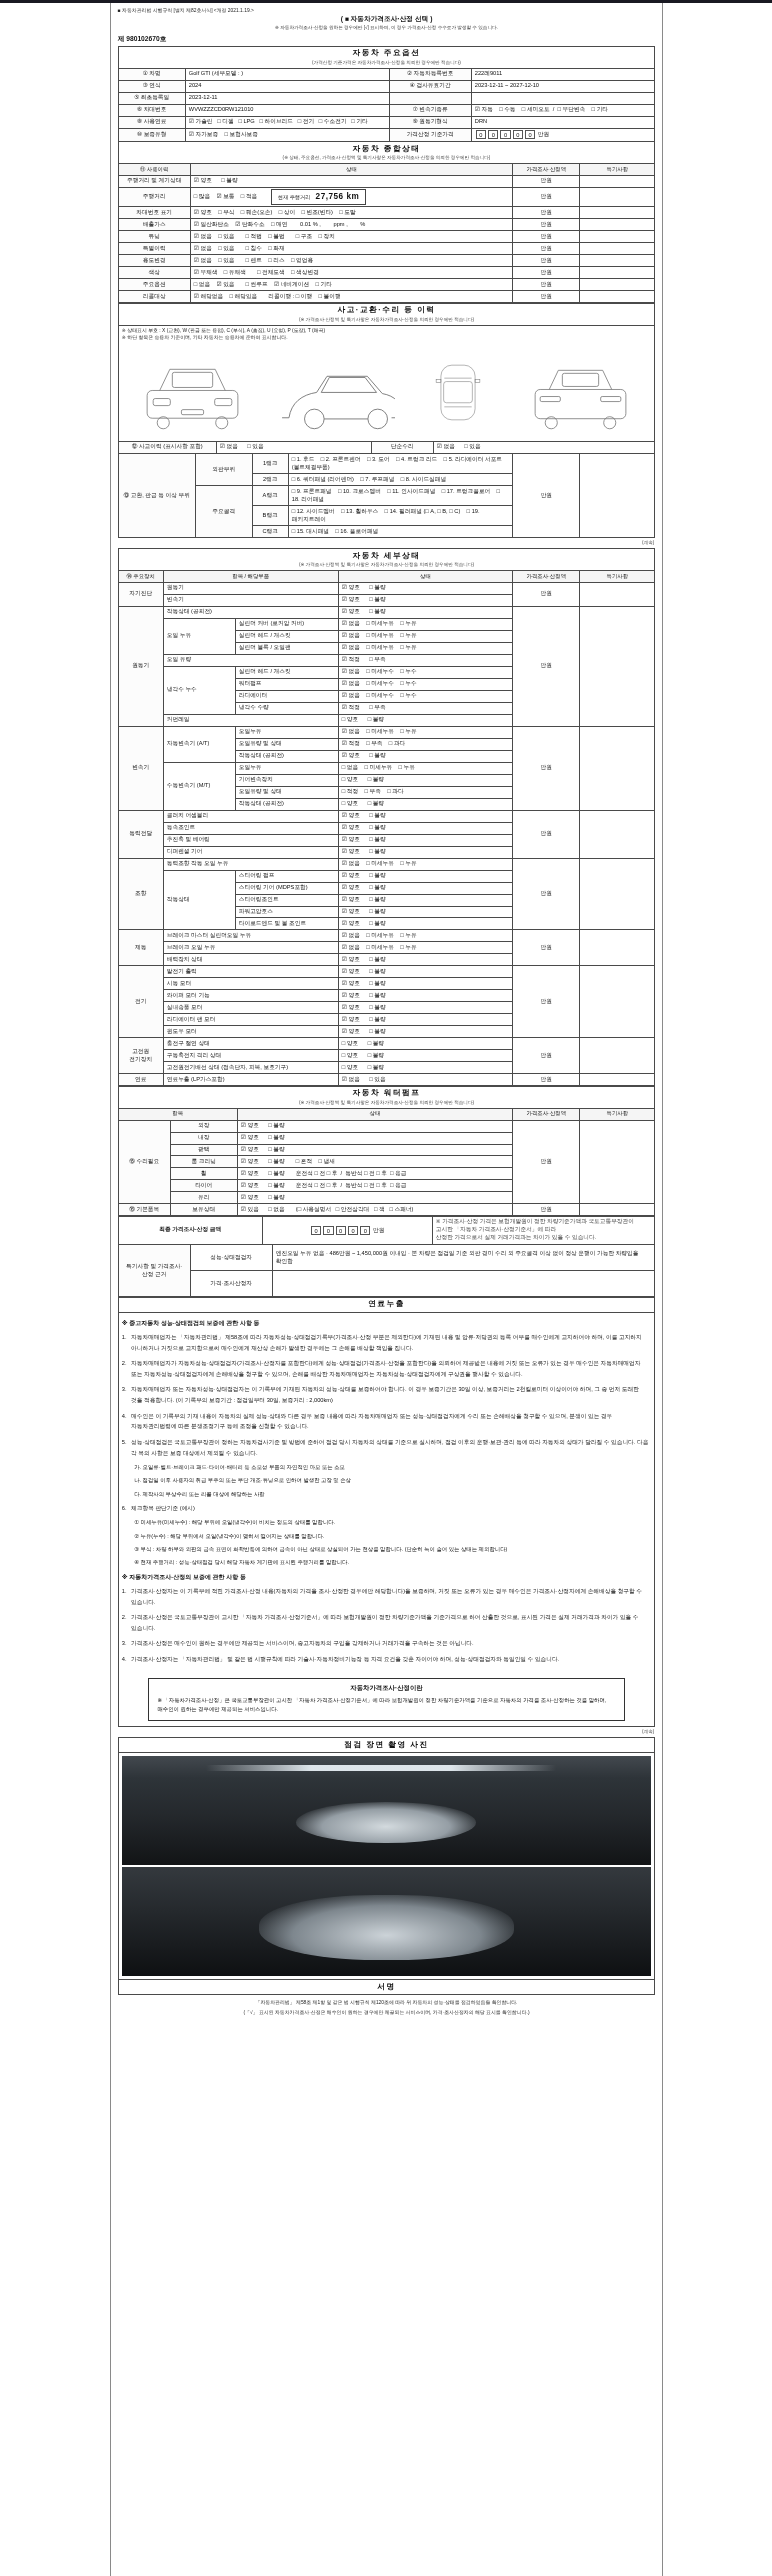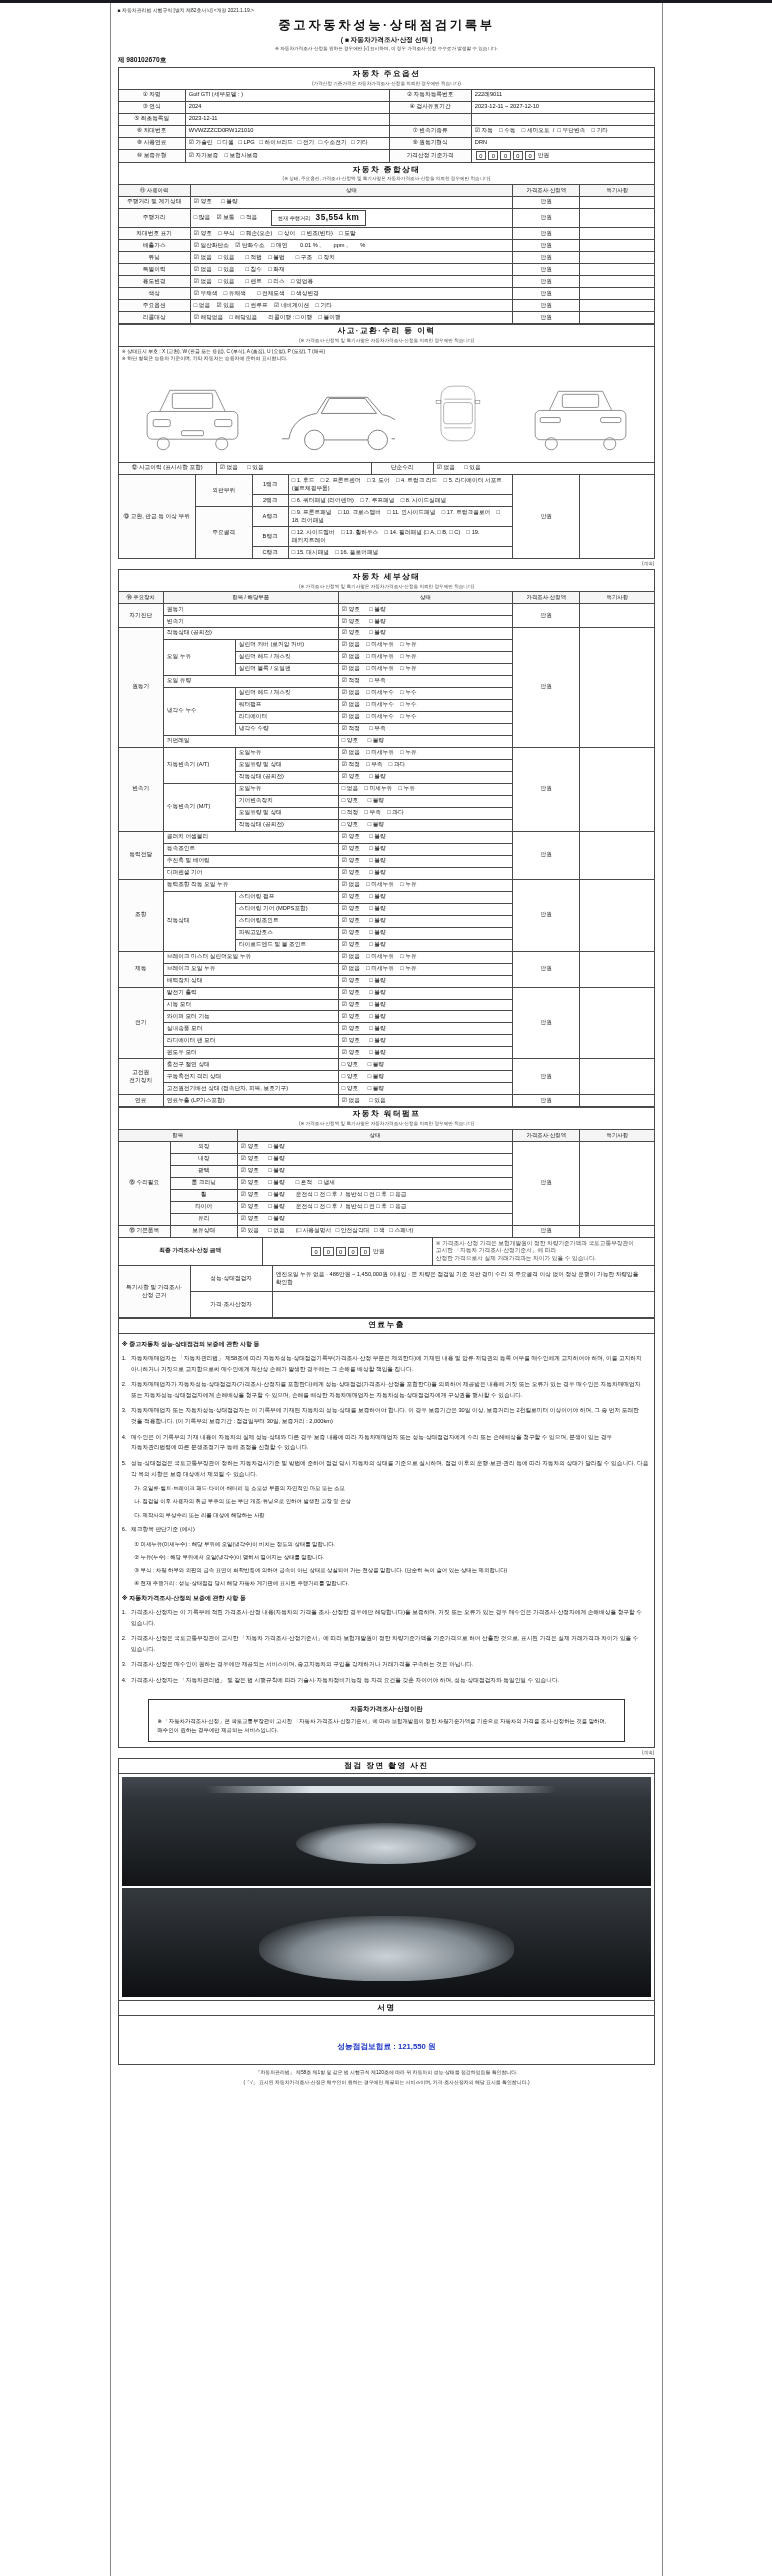--- a/index.html
+++ b/index.html
@@ -58,21 +58,20 @@
 .footer1,.footer2{text-align:center;font-size:4.9px;color:#222;margin-top:4.1px}
 </style>
 </head>
 <body>
 
 <div class="page">
  <div class="topbar"></div>
  <div class="doc">
 
   <div class="refline">■ 자동차관리법 시행규칙 [별지 제82호서식] &lt;개정 2021.1.19.&gt;</div>
-  <div class="title">중고자동차성능·상태점검기록부</div>
   <div class="subtitle">( ■ 자동차가격조사·산정 선택 )</div>
   <div class="subnote">※ 자동차가격조사·산정을 원하는 경우에만 [√] 표시하며, 이 경우 가격조사·산정 수수료가 발생할 수 있습니다.</div>
   <div class="docno">제 980102670호</div>
 
   <table class="tbl">
    <colgroup>
           <col style="width:67px">
           <col style="width:204px">
           <col style="width:82px">
           <col>
@@ -146,21 +145,21 @@
    </tbody>
         <tbody id="summary-body">
           <tr>
             <td class="lbl">주행거리 및 계기상태</td>
             <td class="state"><span>☑ 양호      □ 불량</span></td>
             <td class="price">만원</td>
             <td class="note"></td>
           </tr>
           <tr>
             <td class="lbl">주행거리</td>
-            <td class="state"><span>□ 많음    ☑ 보통    □ 적음</span><span class="km-box"><span class="km-label">현재 주행거리</span><span class="km-val">35,554 km</span></span></td>
+            <td class="state"><span>□ 많음    ☑ 보통    □ 적음</span><span class="km-box"><span class="km-label">현재 주행거리</span><span class="km-val">27,756 km</span></span></td>
             <td class="price">만원</td>
             <td class="note"></td>
           </tr>
           <tr>
             <td class="lbl">차대번호 표기</td>
             <td class="state"><span>☑ 양호    □ 부식    □ 훼손(오손)    □ 상이    □ 변조(변타)    □ 도말</span></td>
             <td class="price">만원</td>
             <td class="note"></td>
           </tr>
           <tr>
@@ -726,28 +725,20 @@
   </tbody>
       </table>
 
   <table class="tbl">
    <tbody>
           <tr>
             <td class="band">
      <div class="bt">서명</div>
    </td>
           </tr>
-   <tr>
-            <td class="sign-cell">
-     <div class="premium">
-       <span>성능점검보험료 :</span>
-       <span>121,550 원</span>
-     </div>
-   </td>
-          </tr>
   </tbody>
       </table>
 
   <div class="footer1">「자동차관리법」 제58조 제1항 및 같은 법 시행규칙 제120조에 따라 위 자동차의 성능·상태를 점검하였음을 확인합니다.</div>
   <div class="footer2">(「√」 표시된 자동차가격조사·산정은 매수인이 원하는 경우에만 제공되는 서비스이며, 가격·조사산정자의 해당 표시를 확인합니다.)</div>
 
  </div>
 </div>
 
 

